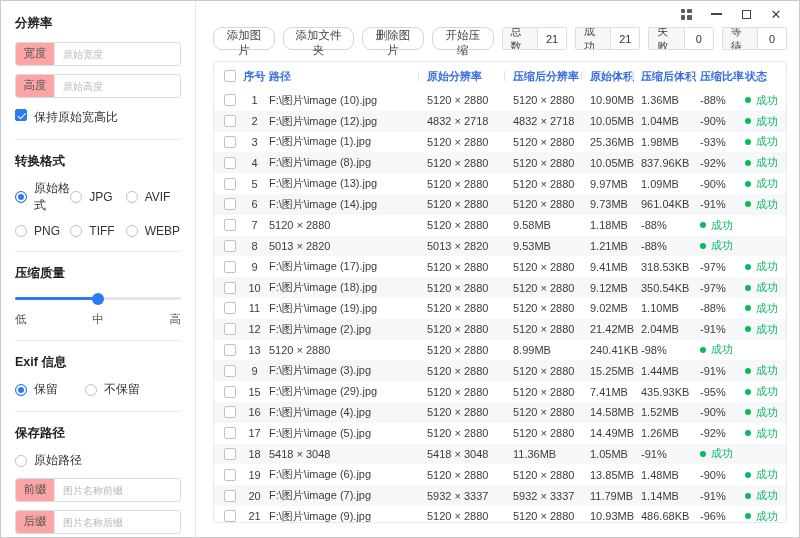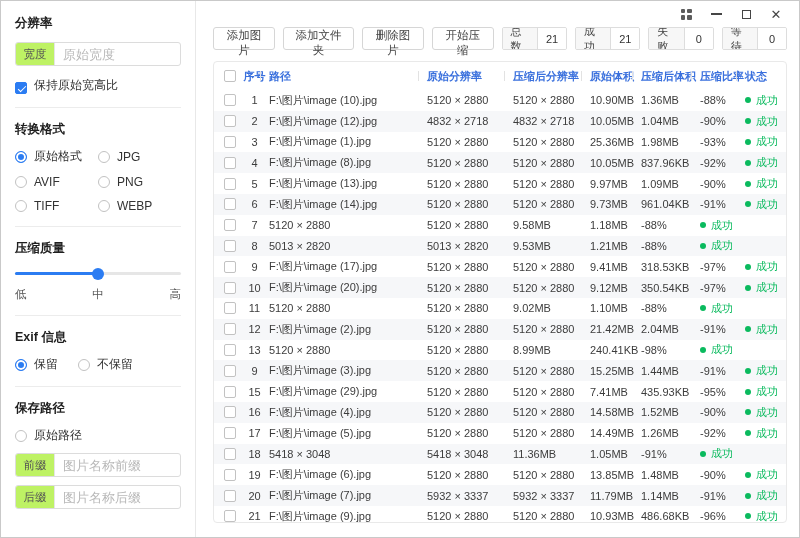--- a/index.html
+++ b/index.html
@@ -17,48 +17,48 @@
   .min-ico { width:11px; height:1.5px; background:#454545; }
   .max-ico { width:9px; height:9px; border:1.2px solid #454545; box-sizing:border-box; }
   .close-ico { font-size:13px; color:#454545; line-height:1; }
   
   .sidebar { position:absolute; left:0; top:0; bottom:0; width:195px; box-sizing:border-box;
     border-right:1px solid #e8e8e8; padding:12px 14px; background:#fff; }
   .side-title { font-weight:bold; font-size:12.5px; color:#1f1f1f; margin:2px 0 10px; }
   .input-group { display:flex; align-items:center; border:1px solid #dcdcdc; border-radius:3px;
     height:22px; margin-bottom:8px; overflow:hidden; background:#fff; }
   .ig-label { width:38px; flex:none; text-align:center; font-size:11.5px; color:#555;
-    background:#bef264; border-right:1px solid #e5e5e5; line-height:22px; }
-  .ig-input { border:none; outline:none; flex:1; min-width:0; font-size:13px; padding:0 8px;
+    background:#fca5a5; border-right:1px solid #e5e5e5; line-height:22px;font-family:Liberation Mono, monospace; }
+  .ig-input { border:none; outline:none; flex:1; min-width:0; font-size:10px; padding:0 8px;
     color:#333; background:transparent; font-family:inherit; }
   .ig-input::placeholder { color:#b8b8b8; }
-  .check-row { display:flex; align-items:flex-end; gap:7px; margin:11px 0 2px; font-size:12px; color:#333; }
+  .check-row { display:flex; align-items:flex-start; gap:7px; margin:11px 0 2px; font-size:12px; color:#333; }
   .checkbox { width:12px; height:12px; flex:none; border:1px solid #c2c2c2; border-radius:2px;
     box-sizing:border-box; background:#fff; position:relative; }
   .checkbox.checked { background:var(--accent); border-color:var(--accent); }
   .checkbox.checked::after { content:''; position:absolute; left:3.5px; top:0.5px; width:3px; height:7px;
     border:solid #fff; border-width:0 1.5px 1.5px 0; transform:rotate(45deg); }
   .side-divider { border:none; border-top:1px solid #ececec; margin:13px 0; }
-  .radio-grid { display:grid; grid-template-columns:1fr 1fr; row-gap:10px; font-size:12px; }
+  .radio-grid { display:grid; grid-template-columns:1fr 1fr 1fr; row-gap:10px; font-size:12px; }
   .radio-row { display:flex; align-items:center; gap:7px; font-size:12px; color:#333; }
   .radio { width:12px; height:12px; flex:none; border-radius:50%; border:1px solid #c2c2c2;
     box-sizing:border-box; background:#fff; }
   .radio.checked { border-color:var(--accent); background:var(--accent); box-shadow:inset 0 0 0 2px #fff; }
   .slider { position:relative; height:13px; margin:8px 0 2px; }
   .slider-track { position:absolute; left:0; right:0; top:5px; height:3px; border-radius:2px; background:#e6e6e6; }
   .slider-fill { position:absolute; left:0; top:5px; height:3px; border-radius:2px; background:var(--accent); }
   .slider-thumb { position:absolute; top:0.5px; width:12px; height:12px; border-radius:50%; background:var(--accent); }
   .slider-labels { display:flex; justify-content:space-between; font-size:11.5px; color:#555; margin-top:7px; }
   .sp-row { margin:10px 0 9px; }
   
   .main { position:absolute; left:195px; right:0; top:0; bottom:0; box-sizing:border-box;
     padding:26px 12px 14px 17px; display:flex; flex-direction:column; }
   .top-row { display:flex; align-items:center; flex:none; }
   .btn { height:23px; padding:0 11px; font-size:11.5px; color:#444; background:#fff;
-    border:1px solid #d6d6d6; border-radius:3px; margin-right:8px; font-family:inherit; cursor:default; }
+    border:1px solid #d6d6d6; border-radius:9px; margin-right:8px; font-family:inherit; cursor:default; }
   .stats { margin-left:auto; display:flex; gap:8px; }
   .stat-group { display:flex; height:21px; border:1px solid #ddd; border-radius:2px; overflow:hidden;
     font-size:11px; align-items:stretch; }
   .stat-label { background:#f7f7f7; border-right:1px solid #ddd; padding:0 8px; display:flex;
     align-items:center; color:#444; }
   .stat-value { background:#fff; width:33px; display:flex; align-items:center; justify-content:center; color:#333; }
   .card { margin-top:11px; flex:1; border:1px solid #e9e9e9; border-radius:4px; overflow:hidden;
     display:flex; flex-direction:column; background:#fff; }
   .t-grid { display:grid; grid-template-columns:26px 29px 1fr 86px 77px 51px 59px 45px 41px; align-items:center; }
   .t-header { height:28px; flex:none; font-size:11px; font-weight:bold; color:var(--hblue); }
@@ -97,20 +97,24 @@
     </div>
 </div>
 
 <div class="sidebar">
   <div class="side-title">分辨率</div>
 
   <div class="input-group">
     <span class="ig-label">宽度</span>
     <input class="ig-input" type="text" placeholder="原始宽度" style="">
   </div>
+  <div class="input-group">
+    <span class="ig-label">高度</span>
+    <input class="ig-input" type="text" placeholder="原始高度" style="">
+  </div>
 
   <div class="check-row">
     <span class="checkbox checked" id="keep-ratio-cb"></span>
     <span>保持原始宽高比</span>
   </div>
 
   <hr class="side-divider">
 
   <div class="side-title">转换格式</div>
   <div class="radio-grid" id="format-radios">
@@ -150,21 +154,21 @@
   </div>
   <div class="slider-labels">
     <span>低</span>
     <span>中</span>
     <span>高</span>
   </div>
 
   <hr class="side-divider">
 
   <div class="side-title">Exif 信息</div>
-  <div style="display:flex; gap:20px;" id="exif-radios">
+  <div style="display:flex; gap:27px;" id="exif-radios">
       <div class="radio-row">
         <span class="radio checked"></span>
         <span>保留</span>
       </div>
       <div class="radio-row">
         <span class="radio"></span>
         <span>不保留</span>
       </div>
     </div>
 
@@ -371,36 +375,37 @@
           <div class="cell cell-status">
             <span class="dot"></span>
             <span>成功</span>
           </div>
         </div>
         <div class="t-grid t-row">
           <div class="cb-cell">
             <span class="checkbox"></span>
           </div>
           <div class="cell cell-index">10</div>
-          <div class="cell cell-path">F:\图片\image (20).jpg</div>
+          <div class="cell cell-path">F:\图片\image (18).jpg</div>
           <div class="cell cell-original-resolution">5120 × 2880</div>
           <div class="cell cell-compressed-resolution">5120 × 2880</div>
           <div class="cell cell-original-size">9.12MB</div>
           <div class="cell cell-compressed-size">350.54KB</div>
           <div class="cell cell-ratio">-97%</div>
           <div class="cell cell-status">
             <span class="dot"></span>
             <span>成功</span>
           </div>
         </div>
         <div class="t-grid t-row">
           <div class="cb-cell">
             <span class="checkbox"></span>
           </div>
           <div class="cell cell-index">11</div>
+          <div class="cell cell-path">F:\图片\image (19).jpg</div>
           <div class="cell cell-original-resolution">5120 × 2880</div>
           <div class="cell cell-compressed-resolution">5120 × 2880</div>
           <div class="cell cell-original-size">9.02MB</div>
           <div class="cell cell-compressed-size">1.10MB</div>
           <div class="cell cell-ratio">-88%</div>
           <div class="cell cell-status">
             <span class="dot"></span>
             <span>成功</span>
           </div>
         </div>

